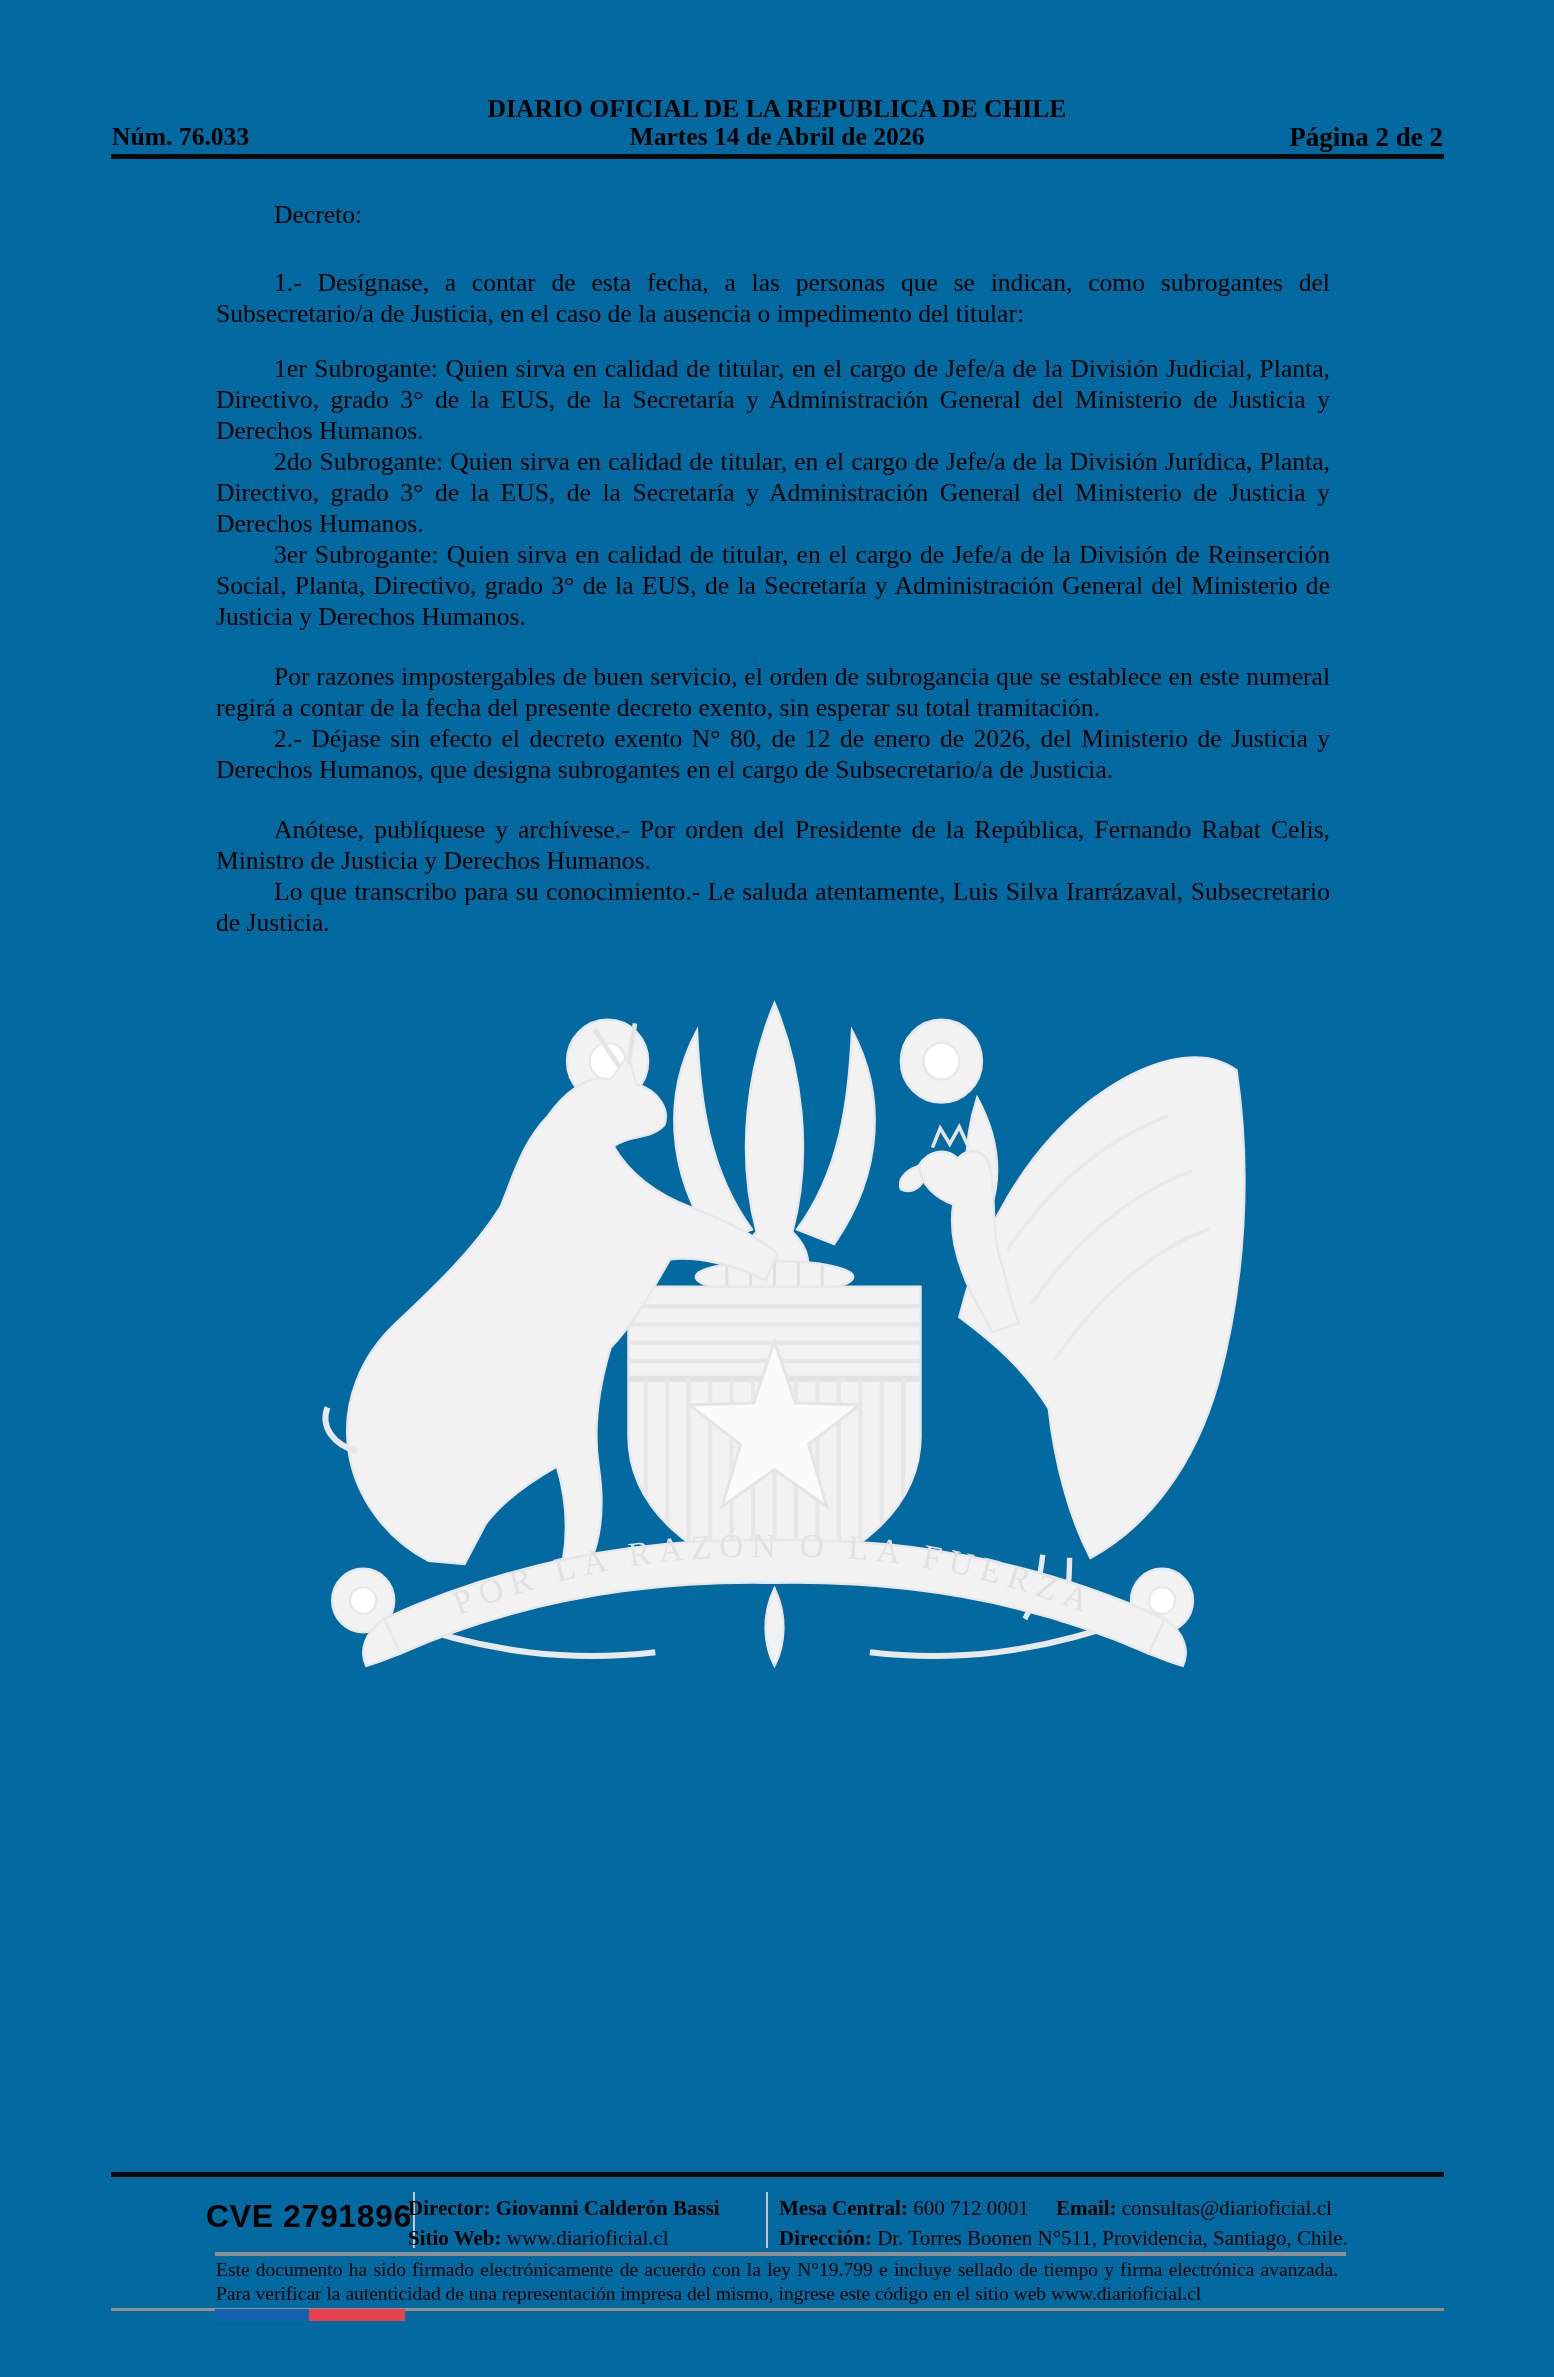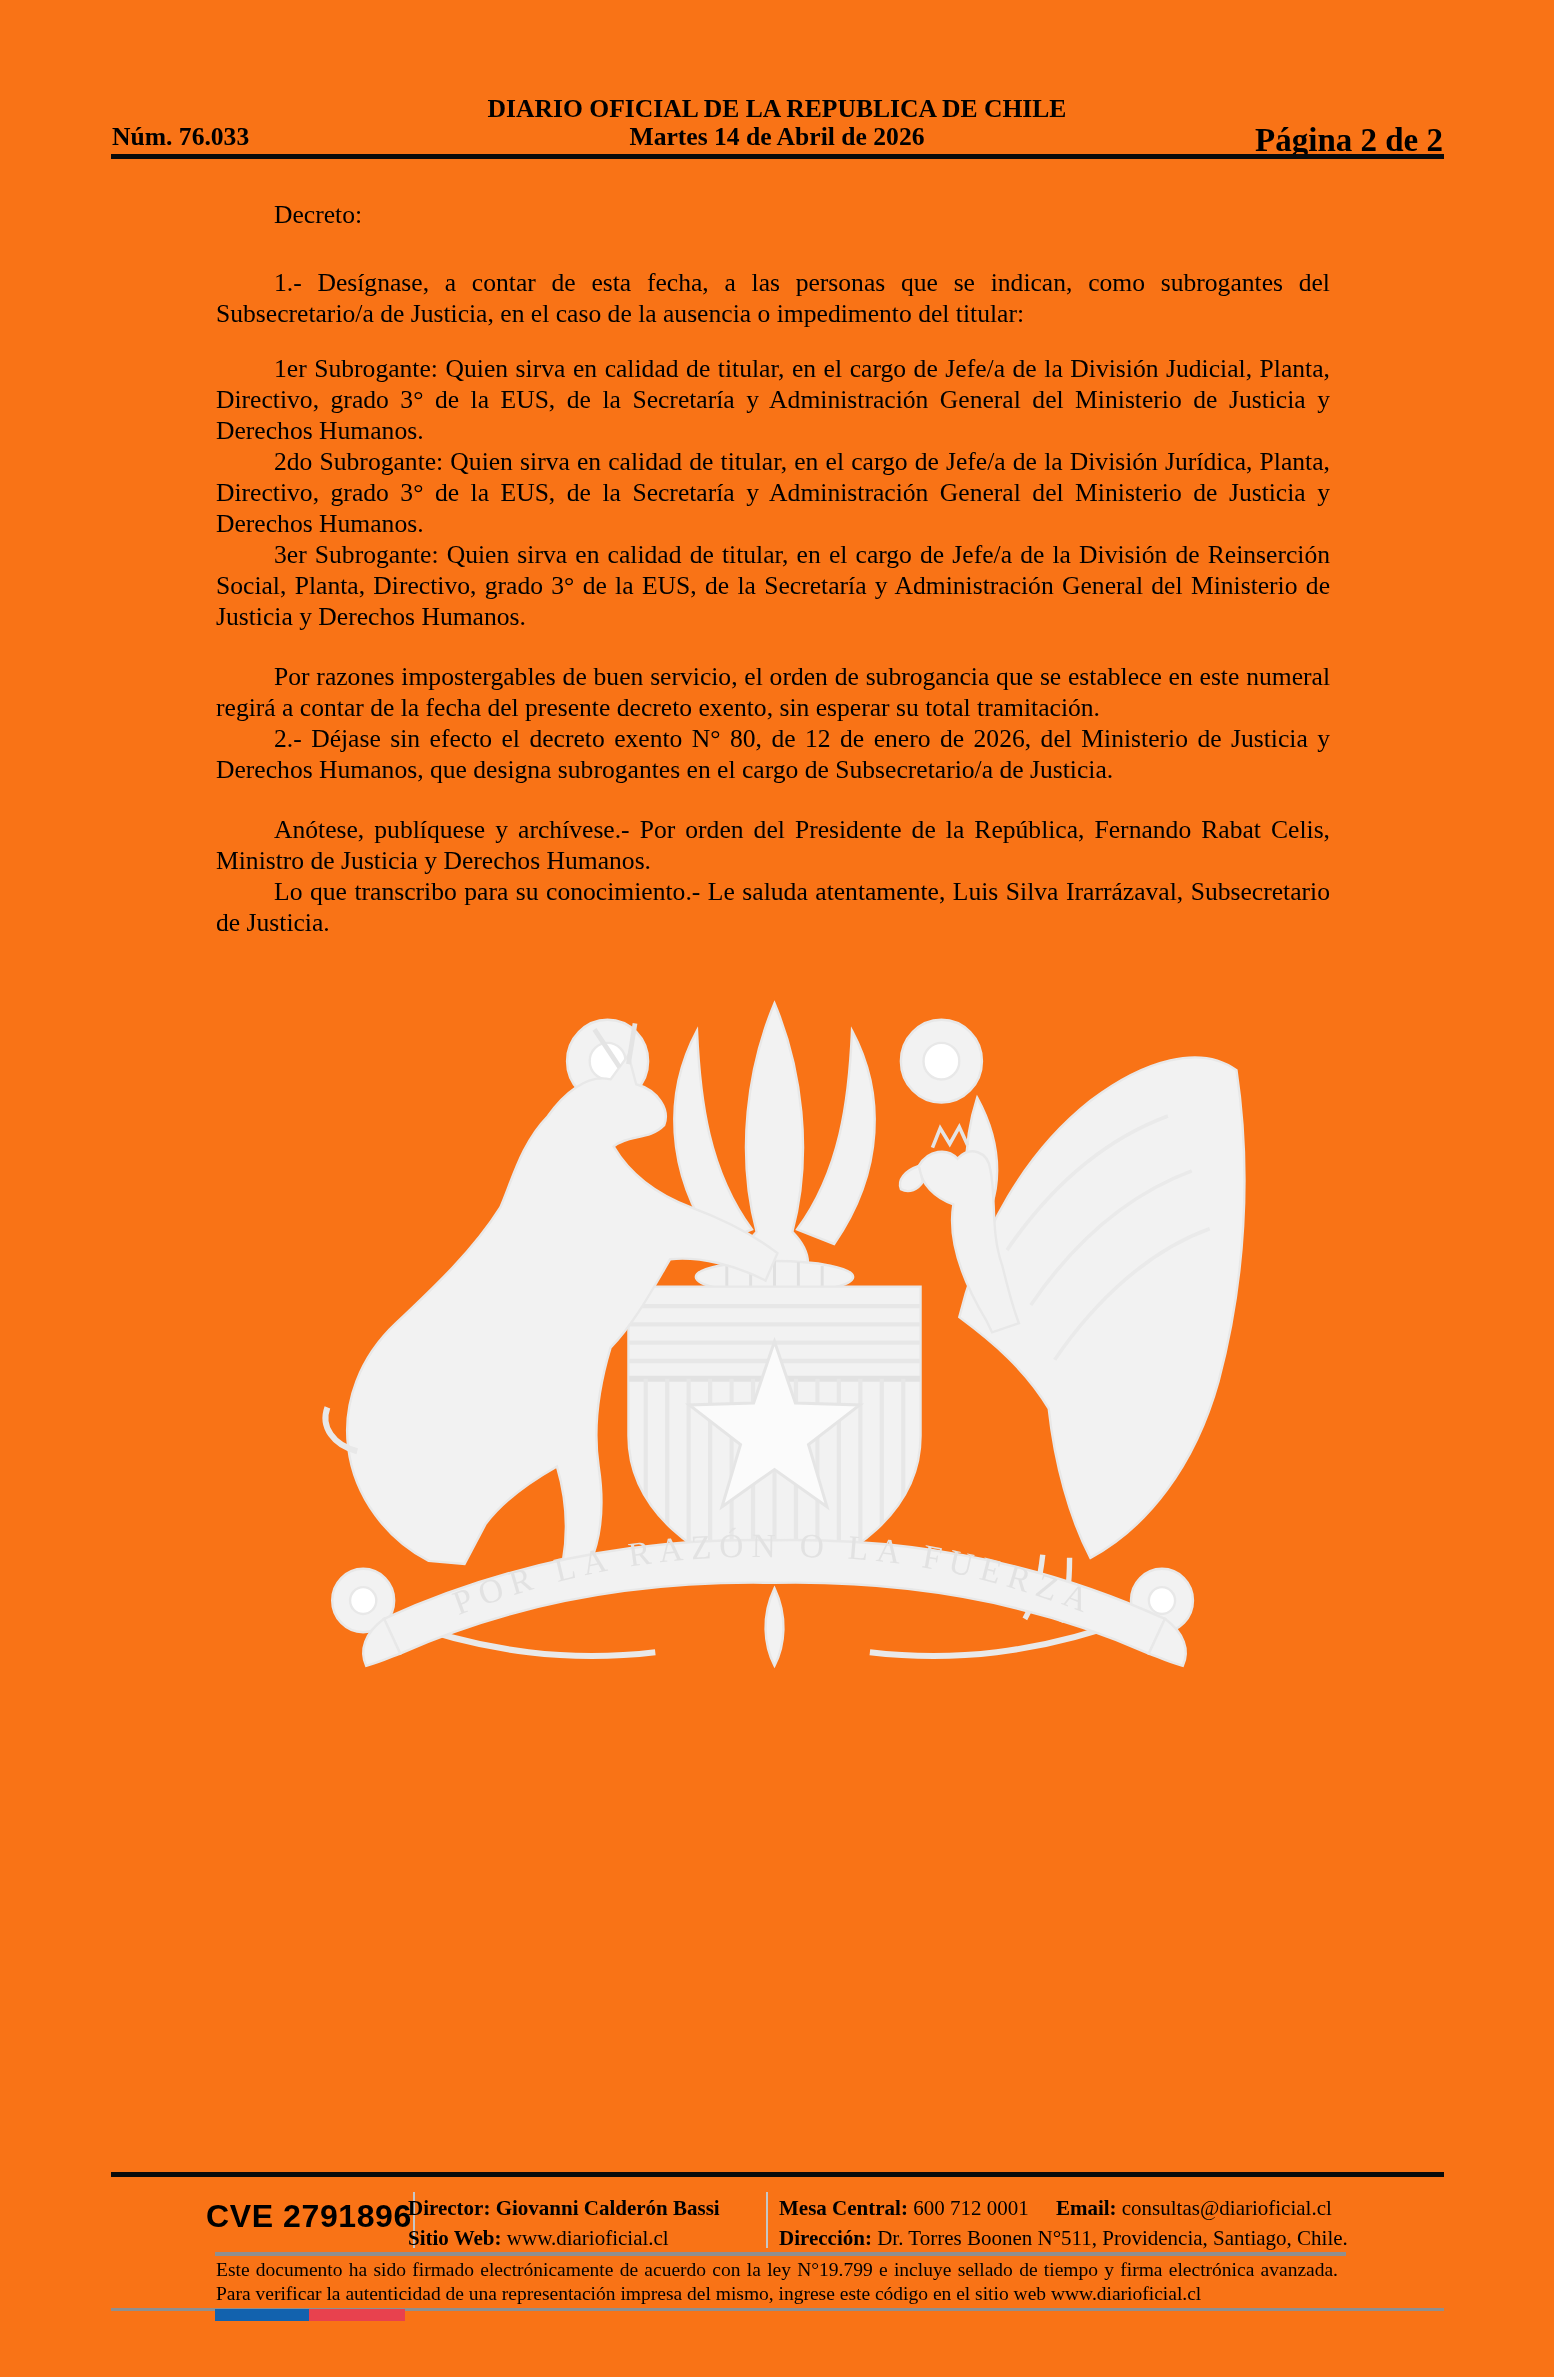--- a/index.html
+++ b/index.html
@@ -1,33 +1,33 @@
 <!DOCTYPE html>
 <html style="font-size:9.8px"><head>
 <meta charset="utf-8">
 <style>
   * { margin:0; padding:0; box-sizing:border-box; }
   html,body { background:#ffffff; }
   .page {
     position:relative;
     width:1554px; height:2377px;
-    background:#f97316;
+    background:#0369a1;
     font-family:"Liberation Serif", serif;
     color:#000;
     overflow:hidden;
   }
 
   
   .hdr-title {
     position:absolute; top:95px; left:0; width:100%;
     text-align:center; font-weight:bold; font-size:25.6px; line-height:28px;
   }
   .hdr-num  { position:absolute; top:122px; left:112px;  font-weight:bold; font-size:25.6px; }
   .hdr-date { position:absolute; top:122px; left:0; width:100%; text-align:center; font-weight:bold; font-size:25.6px; }
-  .hdr-page { position:absolute; top:122px; right:111px; font-weight:bold; font-size:33px; }
+  .hdr-page { position:absolute; top:122px; right:111px; font-weight:bold; font-size:27px; }
   .rule-header {
     position:absolute; top:154px; left:111px; width:1333px; height:4.9px; background:#0a0a0a;
   }
 
   
   .decree {
     position:absolute; top:199px; left:216px; width:1114px;
     font-size:25.6px; line-height:31px; text-align:justify;
     z-index:2;
     font-family:Liberation Serif, serif;

